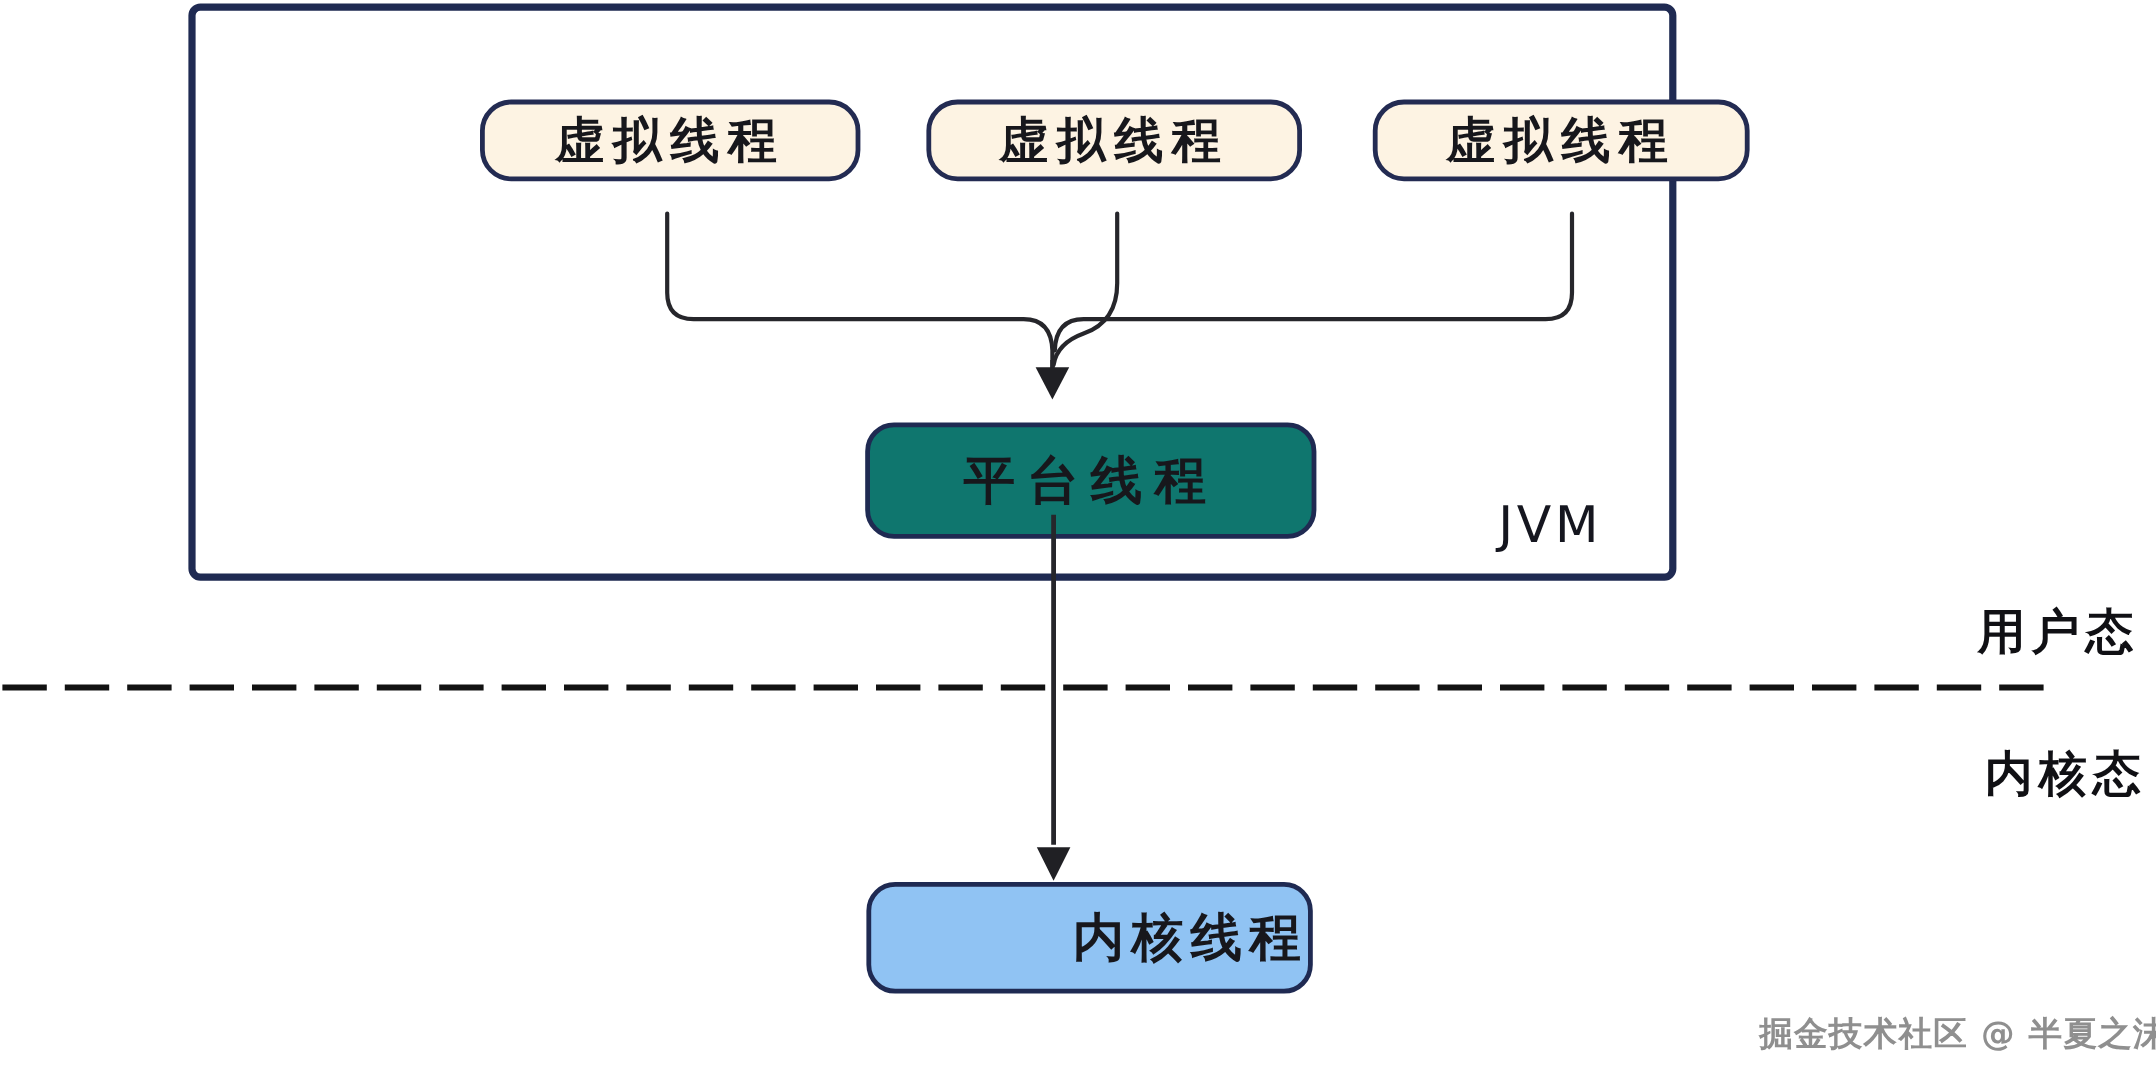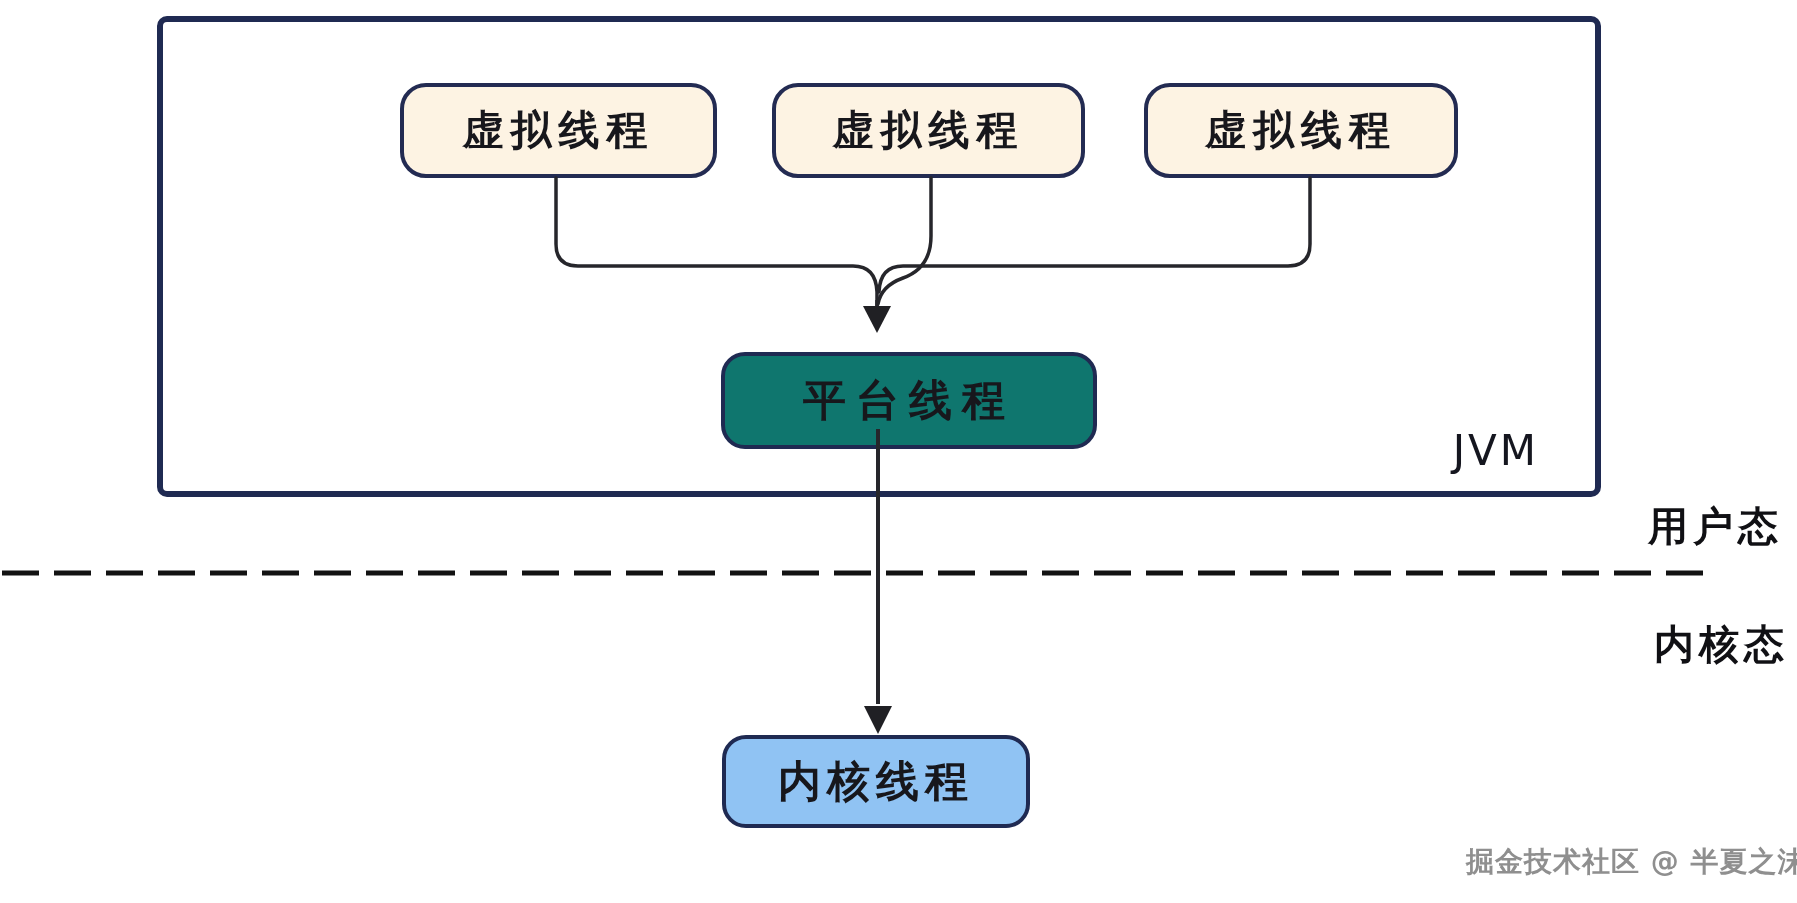--- a/index.html
+++ b/index.html
@@ -3,39 +3,39 @@
 <meta charset="utf-8">
 <style>
   html,body{margin:0;padding:0;background:#ffffff;}
   body{font-family:"DejaVu Sans","Liberation Sans",sans-serif;}
   #canvas{position:relative;width:1797px;height:903px;background:#ffffff;overflow:hidden;}
 
   .container-box{
     position:absolute;box-sizing:border-box;background:#ffffff;
     border:6px solid #1f2a52;border-radius:10px;
   }
-  .jvm-box{left:157px;top:16px;width:1444px;height:481px;text-align:right;}
+  .jvm-box{left:157px;top:3px;width:1240px;height:481px;text-align:right;}
   .kernel-box{left:157px;top:662px;width:1444px;height:236px;border-radius:6px;}
 
   .corner-label{
     position:absolute;color:#15161f;white-space:nowrap;
   }
   .jvm-label{right:56px;bottom:16px;font-size:42px;font-weight:500;letter-spacing:3px;}
   .kernel-label{right:46px;bottom:10px;font-size:45px;font-weight:700;letter-spacing:2px;}
 
   .node{
     position:absolute;box-sizing:border-box;display:flex;align-items:center;justify-content:center;
     border:4px solid #232b52;color:#17171c;font-weight:700;white-space:nowrap;
   }
-  .vt-box{top:83px;height:95px;background:#fdf3e3;border-radius:26px;font-size:41px;letter-spacing:7px;}
+  .vt-box{top:83px;height:68px;background:#fdf3e3;border-radius:26px;font-size:41px;letter-spacing:7px;}
   .vt-1{left:400px;width:317px;}
   .vt-2{left:772px;width:313px;}
   .vt-3{left:1144px;width:314px;}
   .platform-box{left:721px;top:352px;width:376px;height:97px;background:#0f766e;border-radius:24px;font-size:43px;letter-spacing:10px;border-color:#1f2a52;}
-  .kernel-thread-box{left:722px;top:735px;width:308px;height:93px;background:#90c3f3;border-radius:24px;font-size:43px;letter-spacing:6px;border-color:#1f2a52;}
+  .kernel-thread-box{left:722px;top:735px;width:372px;height:93px;background:#90c3f3;border-radius:24px;font-size:43px;letter-spacing:6px;border-color:#1f2a52;justify-content:flex-end;}
 
   .mode-label{
     position:absolute;font-size:40px;font-weight:700;color:#101014;letter-spacing:5px;white-space:nowrap;
   }
   .user-mode{left:1648px;top:499px;}
   .kernel-mode{left:1654px;top:617px;}
 
   .watermark{
     position:absolute;left:1466px;top:843px;font-size:28px;font-weight:700;letter-spacing:1px;
     color:#8f8f8f;white-space:nowrap;z-index:12;

